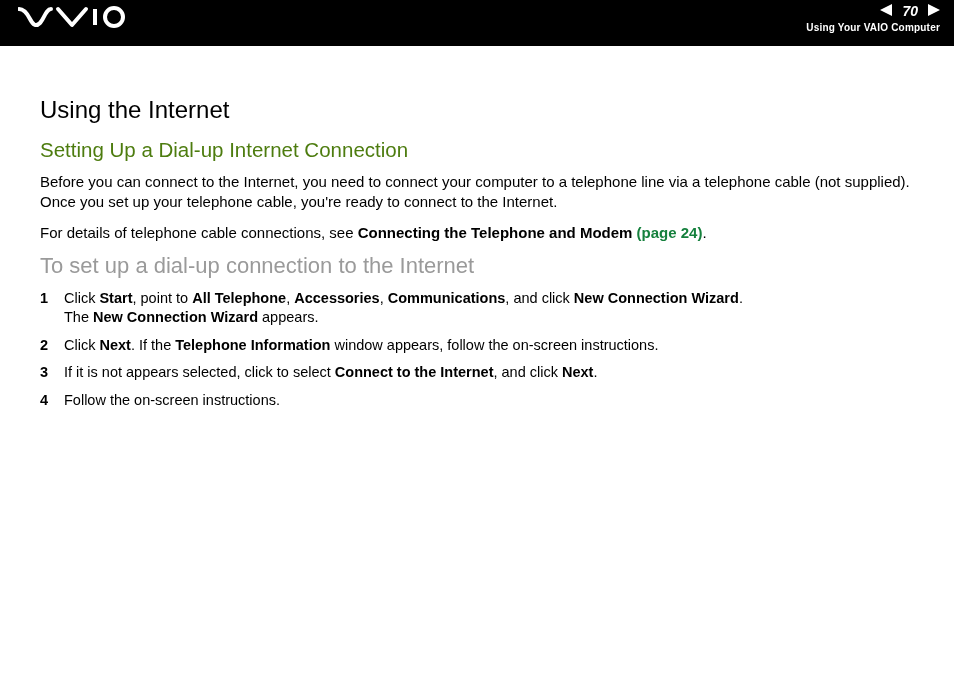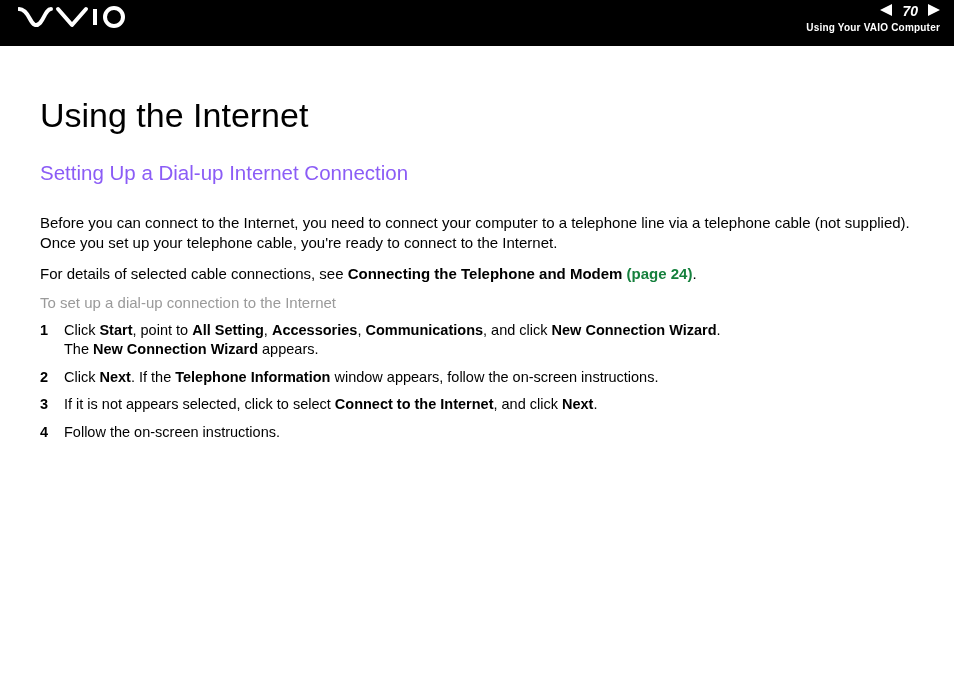--- a/index.html
+++ b/index.html
@@ -34,39 +34,39 @@
   }
   .header-title {
     font-weight: bold;
     font-size: 10px;
     letter-spacing: 0.2px;
   }
   .content {
     padding: 50px 40px 20px 40px;
   }
   .h1 {
-    font-size: 34px;
+    font-size: 24px;
     font-weight: 400;
-    margin-bottom: 26px;
+    margin-bottom: 14px;
   }
   .h2 {
-    color: #8b5cf6;
+    color: #4d7c0f;
     font-size: 20.5px;
     font-weight: 400;
-    margin-bottom: 28px;
+    margin-bottom: 10px;
   }
   .para {
     font-size: 15px;
     line-height: 1.35;
     margin-bottom: 10px;
   }
   .xref { color: #15803d; font-weight: bold; }
   .h3 {
     color: #9a9a9a;
-    font-size: 15px;
+    font-size: 22px;
     font-weight: 400;
     margin: 6px 0 10px 0;
   }
   .steps { list-style: none; }
   .step {
     display: flex;
     font-size: 14.5px;
     line-height: 1.35;
     margin-bottom: 8px;
   }
@@ -106,27 +106,27 @@
     </div>
     <div class="header-title">Using Your VAIO Computer</div>
   </div>
 </div>
 
 <div class="content">
   <h1 class="h1">Using the Internet</h1>
   <h2 class="h2">Setting Up a Dial-up Internet Connection</h2>
   <p class="para">Before you can connect to the Internet, you need to connect your computer to a telephone line via a telephone cable (not supplied). Once you set up your telephone cable, you're ready to connect to the Internet.</p>
   <p class="para">
-    <span>For details of selected cable connections, see </span><b>Connecting the Telephone and Modem </b><span class="xref">(page 24)</span><span>.</span>
+    <span>For details of telephone cable connections, see </span><b>Connecting the Telephone and Modem </b><span class="xref">(page 24)</span><span>.</span>
   </p>
   <h3 class="h3">To set up a dial-up connection to the Internet</h3>
   <ol class="steps" id="steps">
       <li class="step">
         <span class="step-num">1</span>
-        <span class="step-text"><span>Click </span><b>Start</b><span>, point to </span><b>All Setting</b><span>, </span><b>Accessories</b><span>, </span><b>Communications</b><span>, and click </span><b>New Connection Wizard</b><span>.</span><br><span>The </span><b>New Connection Wizard</b><span> appears.</span></span>
+        <span class="step-text"><span>Click </span><b>Start</b><span>, point to </span><b>All Telephone</b><span>, </span><b>Accessories</b><span>, </span><b>Communications</b><span>, and click </span><b>New Connection Wizard</b><span>.</span><br><span>The </span><b>New Connection Wizard</b><span> appears.</span></span>
       </li>
       <li class="step">
         <span class="step-num">2</span>
         <span class="step-text"><span>Click </span><b>Next</b><span>. If the </span><b>Telephone Information</b><span> window appears, follow the on-screen instructions.</span></span>
       </li>
       <li class="step">
         <span class="step-num">3</span>
         <span class="step-text"><span>If it is not appears selected, click to select </span><b>Connect to the Internet</b><span>, and click </span><b>Next</b><span>.</span></span>
       </li>
       <li class="step">

